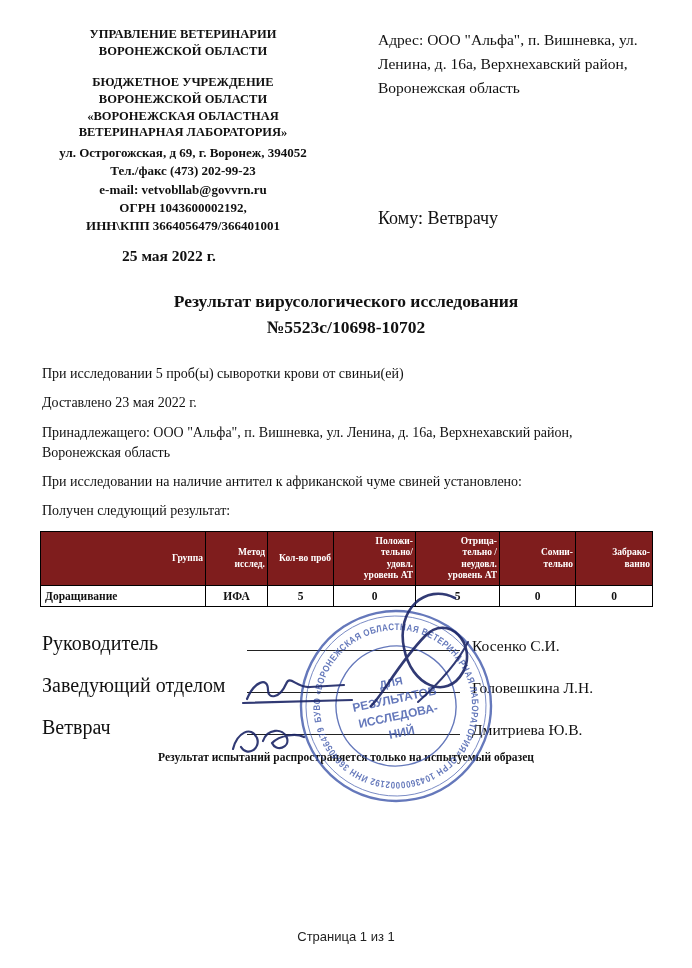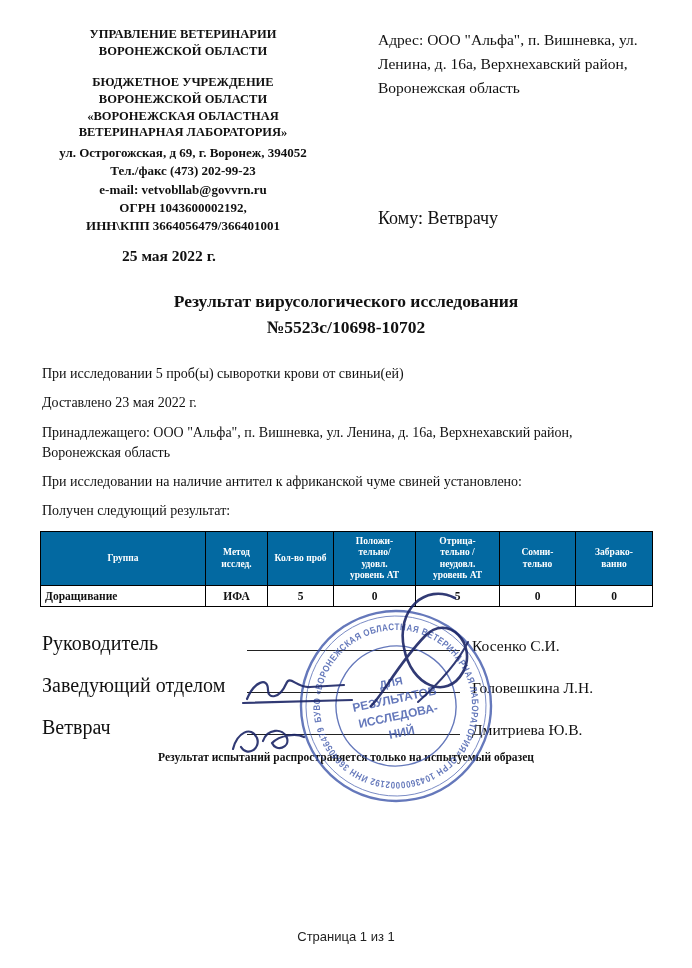--- a/index.html
+++ b/index.html
@@ -31,22 +31,22 @@
   .doc-title { margin-top: 24px; text-align: center; font-weight: bold; font-size: 17.5px; line-height: 1.45; }
 
   
   .body-text { margin: 24px 42px 0 42px; font-size: 14px; }
   .body-text p { margin: 0 0 9px 0; line-height: 1.45; }
 
   
   table.results { border-collapse: collapse; margin: 4px 40px 0 40px; width: 612px; table-layout: fixed; }
   table.results th, table.results td { border: 1px solid #000; }
   table.results thead th {
-    background: #0369a1; color: #fff; font-size: 9.5px; font-weight: bold;
-    line-height: 1.2; padding: 4px 2px; vertical-align: middle; text-align: center;
+    background: #7f1d1d; color: #fff; font-size: 9.5px; font-weight: bold;
+    line-height: 1.2; padding: 4px 2px; vertical-align: middle; text-align: right;
   }
   table.results td {
     font-size: 11.5px; font-weight: bold; padding: 4px 4px; text-align: center;
   }
   table.results td.left { text-align: left; }
 
   
   .sig-block { margin: 18px 42px 0 42px; }
   .sig-row { display: flex; align-items: flex-end; height: 30px; margin-bottom: 12px; }
   .sig-role { width: 205px; font-size: 20px; margin-top: 8px; }

